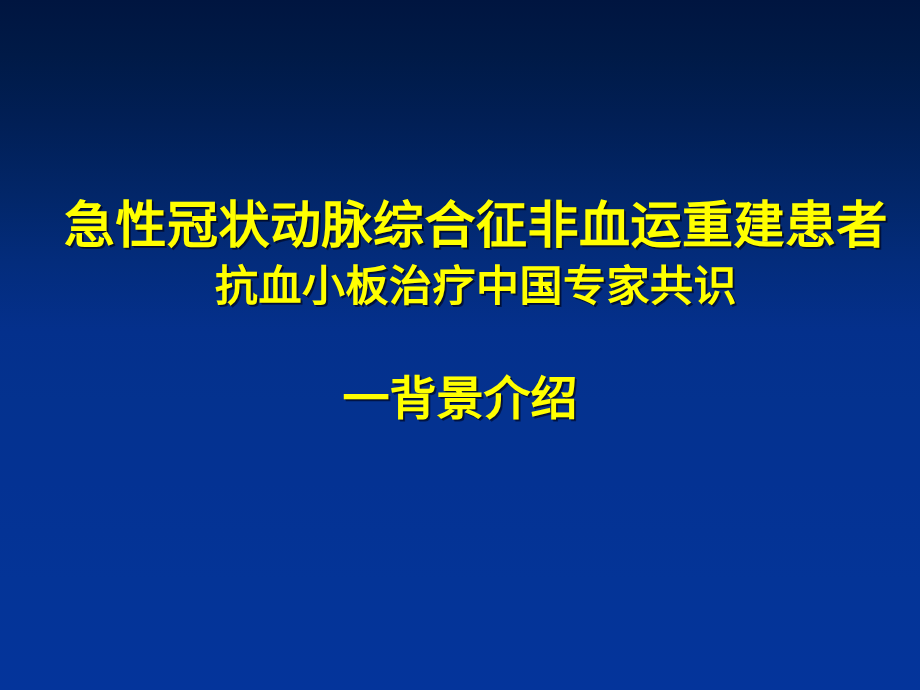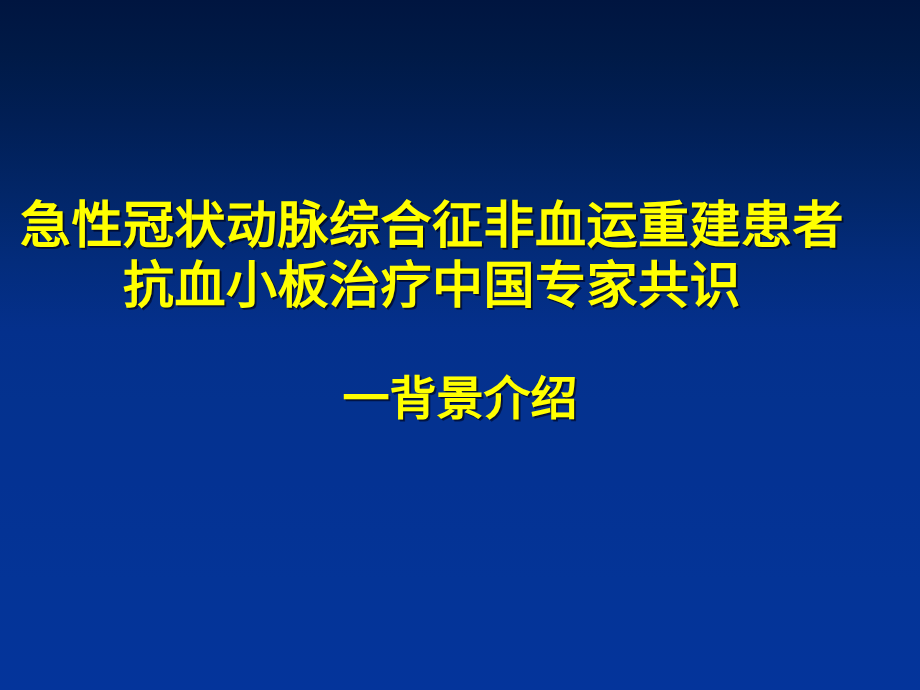--- a/index.html
+++ b/index.html
@@ -40,20 +40,21 @@
     height: 690px;
     display: block;
   }
 
   .title-block {
     position: absolute;
     left: 0;
     top: 196px;
     width: 864px;
     text-align: center;
+    padding-left: 44px;
   }
 
   .title-line {
     display: block;
     color: #ffff00;
     font-weight: bold;
     font-size: 51px;
     line-height: 60px;
     letter-spacing: 0px;
     white-space: nowrap;
@@ -61,21 +62,21 @@
       2px 2px 0 rgba(0, 0, 20, 0.55),
       1px 1px 0 rgba(0, 0, 20, 0.45);
   }
 
   .title-line-1 {
     font-size: 51px;
     letter-spacing: 0.5px;
   }
 
   .title-line-2 {
-    font-size: 51px;
+    font-size: 43px;
     letter-spacing: 0.5px;
   }
 
   .subtitle-block {
     position: absolute;
     left: 0;
     top: 376px;
     width: 920px;
     text-align: center;
     font-family: Liberation Mono, monospace;

